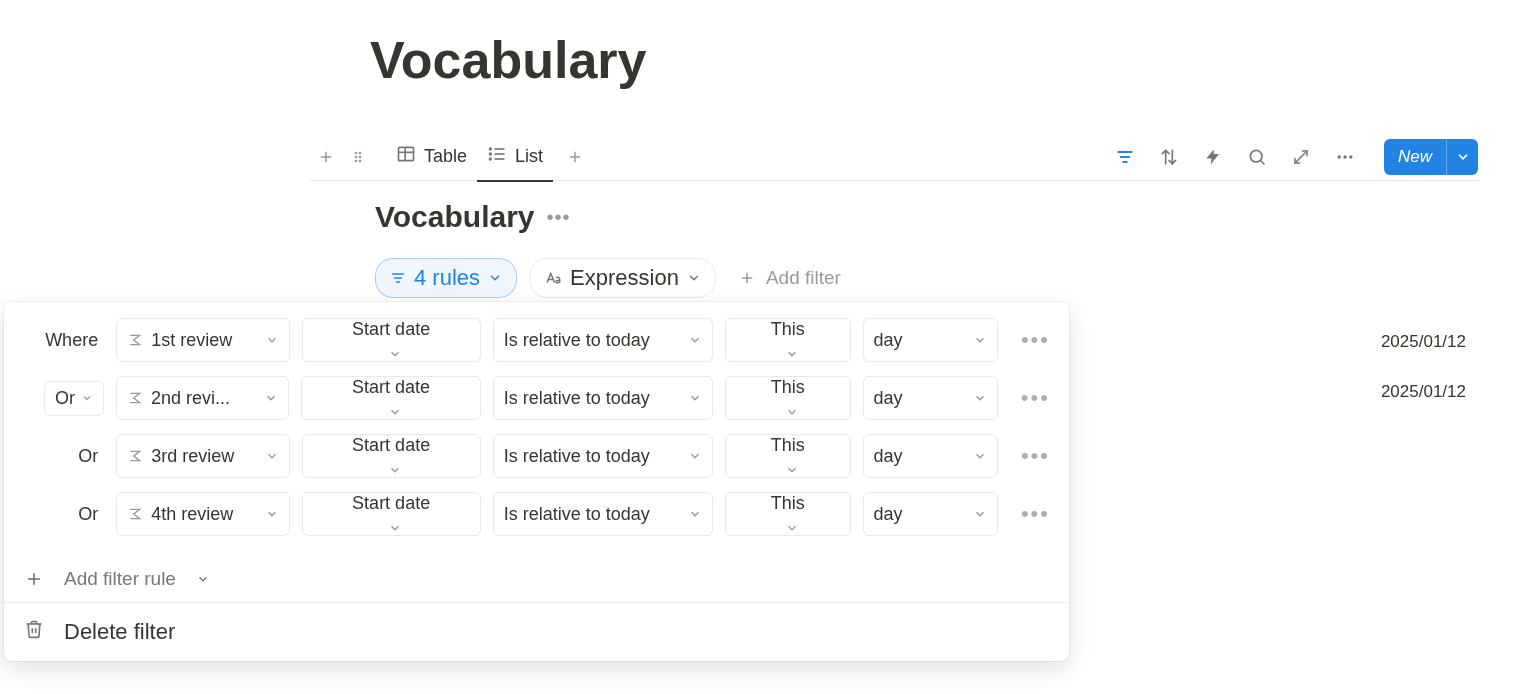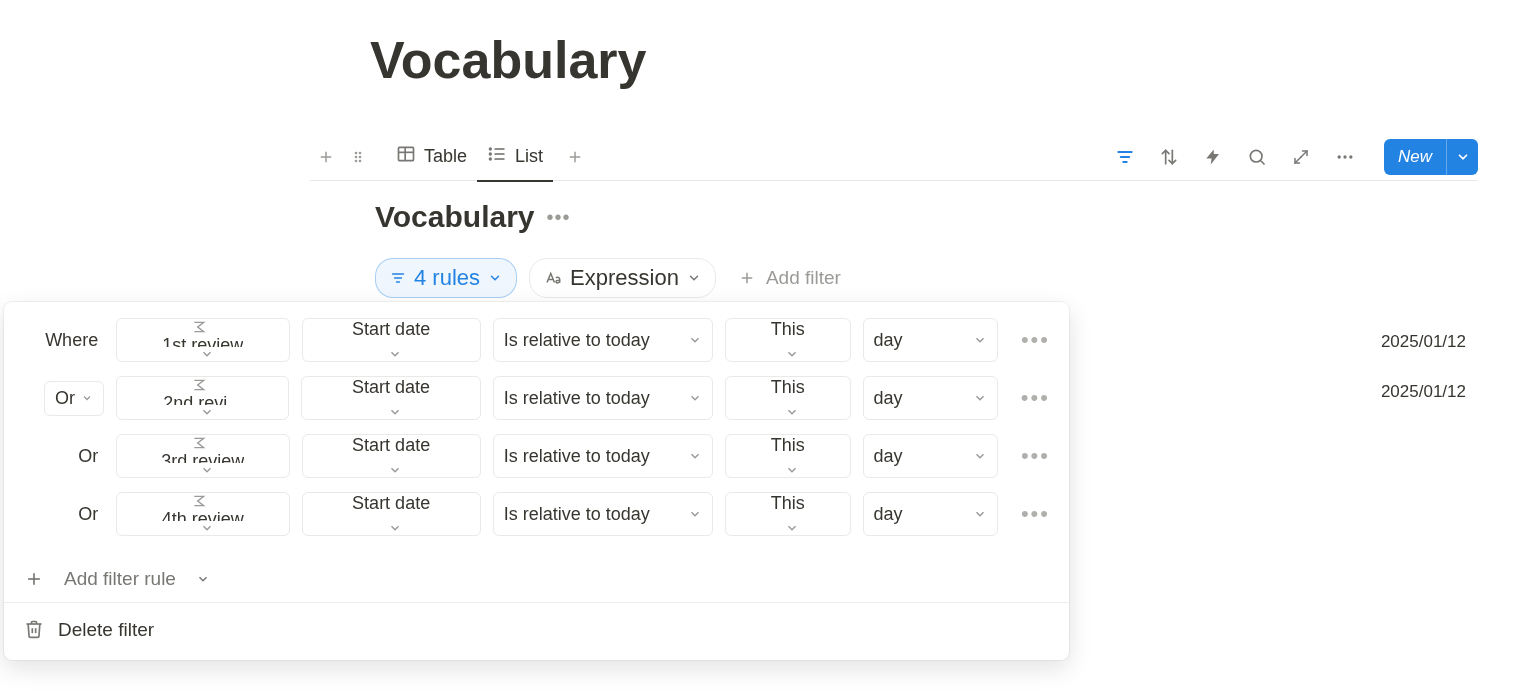--- a/index.html
+++ b/index.html
@@ -212,21 +212,21 @@
     color: #37352f;
   }
   .select-box .pre-icon { color: #9b9a97; margin-right: 8px; display: inline-flex; }
   .select-box .text {
     flex: 1;
     white-space: nowrap;
     overflow: hidden;
     text-overflow: ellipsis;
   }
   .select-box .chev-icon { color: #9b9a97; margin-left: 8px; display: inline-flex; }
-  .sbox-field { width: 177px; flex-direction: column; }
+  .sbox-field { width: 177px; }
   .sbox-prop  { width: 183px; flex-direction: column; }
   .sbox-op    { width: 225px; }
   .sbox-rel   { width: 128px; flex-direction: column; }
   .sbox-unit  { width: 138px; }
   .row-dots {
     margin-left: 8px;
     color: #b0afac;
     font-size: 22px;
     cursor: pointer;
     letter-spacing: 2px;
@@ -243,24 +243,24 @@
     cursor: pointer;
   }
   .panel-actions svg { color: #787774; }
   .panel-divider {
     height: 1px;
     background: #ededec;
   }
   .panel-delete {
     padding: 16px 20px;
     display: flex;
-    align-items: flex-start;
-    gap: 14px;
-    color: #37352f;
-    font-size: 19px;
+    align-items: flex-end;
+    gap: 20px;
+    color: #37352f;
+    font-size: 22px;
     cursor: pointer;
   }
   .panel-delete svg { color: #787774; }
   .date-col {
     position: absolute;
     right: 70px;
     top: 332px;
     text-align: right;
     font-size: 17px;
     color: #37352f;

